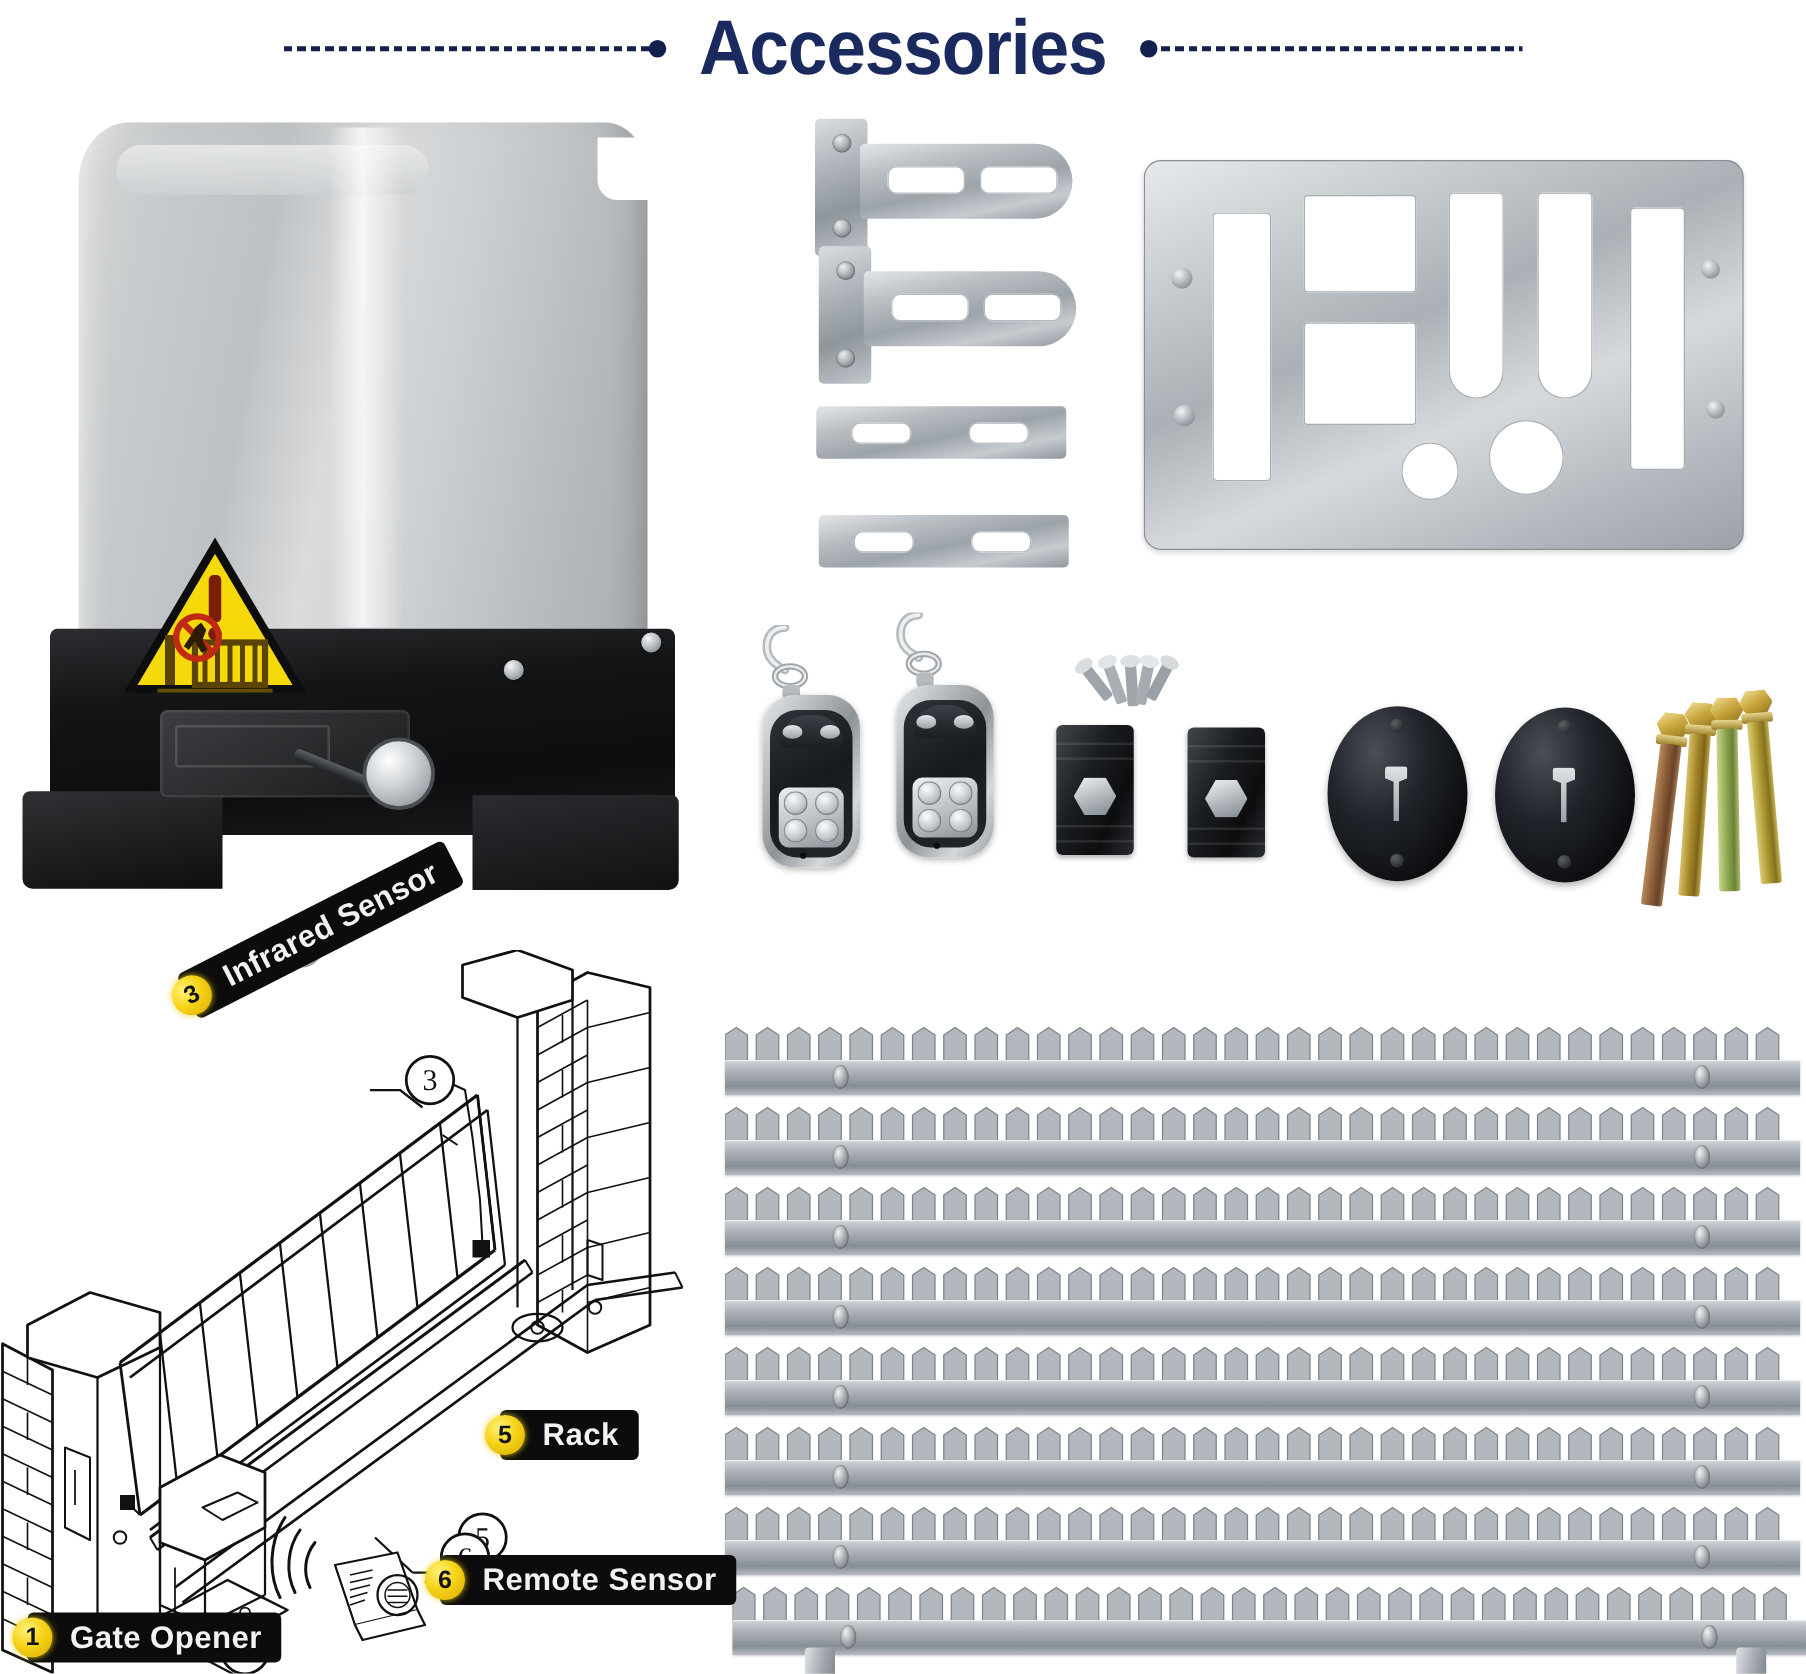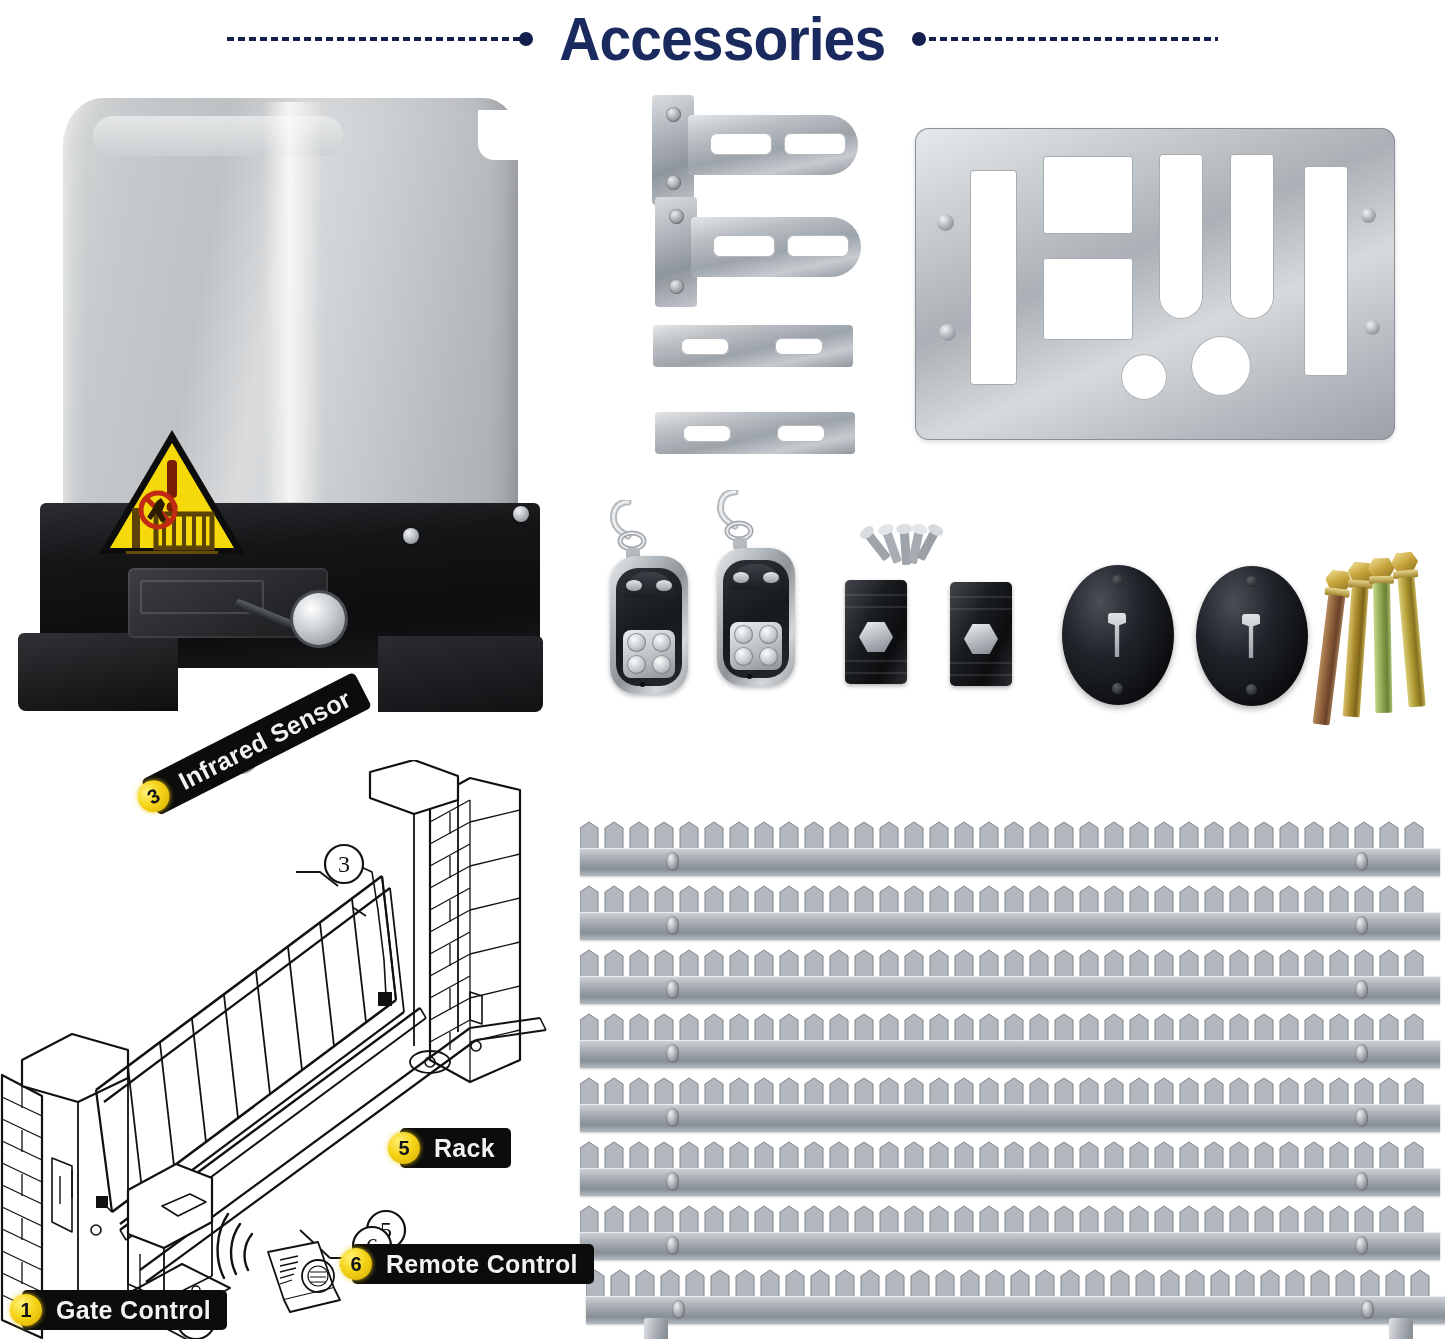--- a/index.html
+++ b/index.html
@@ -595,19 +595,19 @@
   <div class="lbl">Infrared Sensor</div>
 </div>
 
 <div id="cal-rack" class="callout">
   <div class="badge">5</div>
   <div class="lbl">Rack</div>
 </div>
 
 <div id="cal-remote" class="callout">
   <div class="badge">6</div>
-  <div class="lbl">Remote Control</div>
+  <div class="lbl">Remote Sensor</div>
 </div>
 
 <div id="cal-gate" class="callout">
   <div class="badge">1</div>
-  <div class="lbl">Gate Control</div>
+  <div class="lbl">Gate Opener</div>
 </div>
 
 </body></html>

